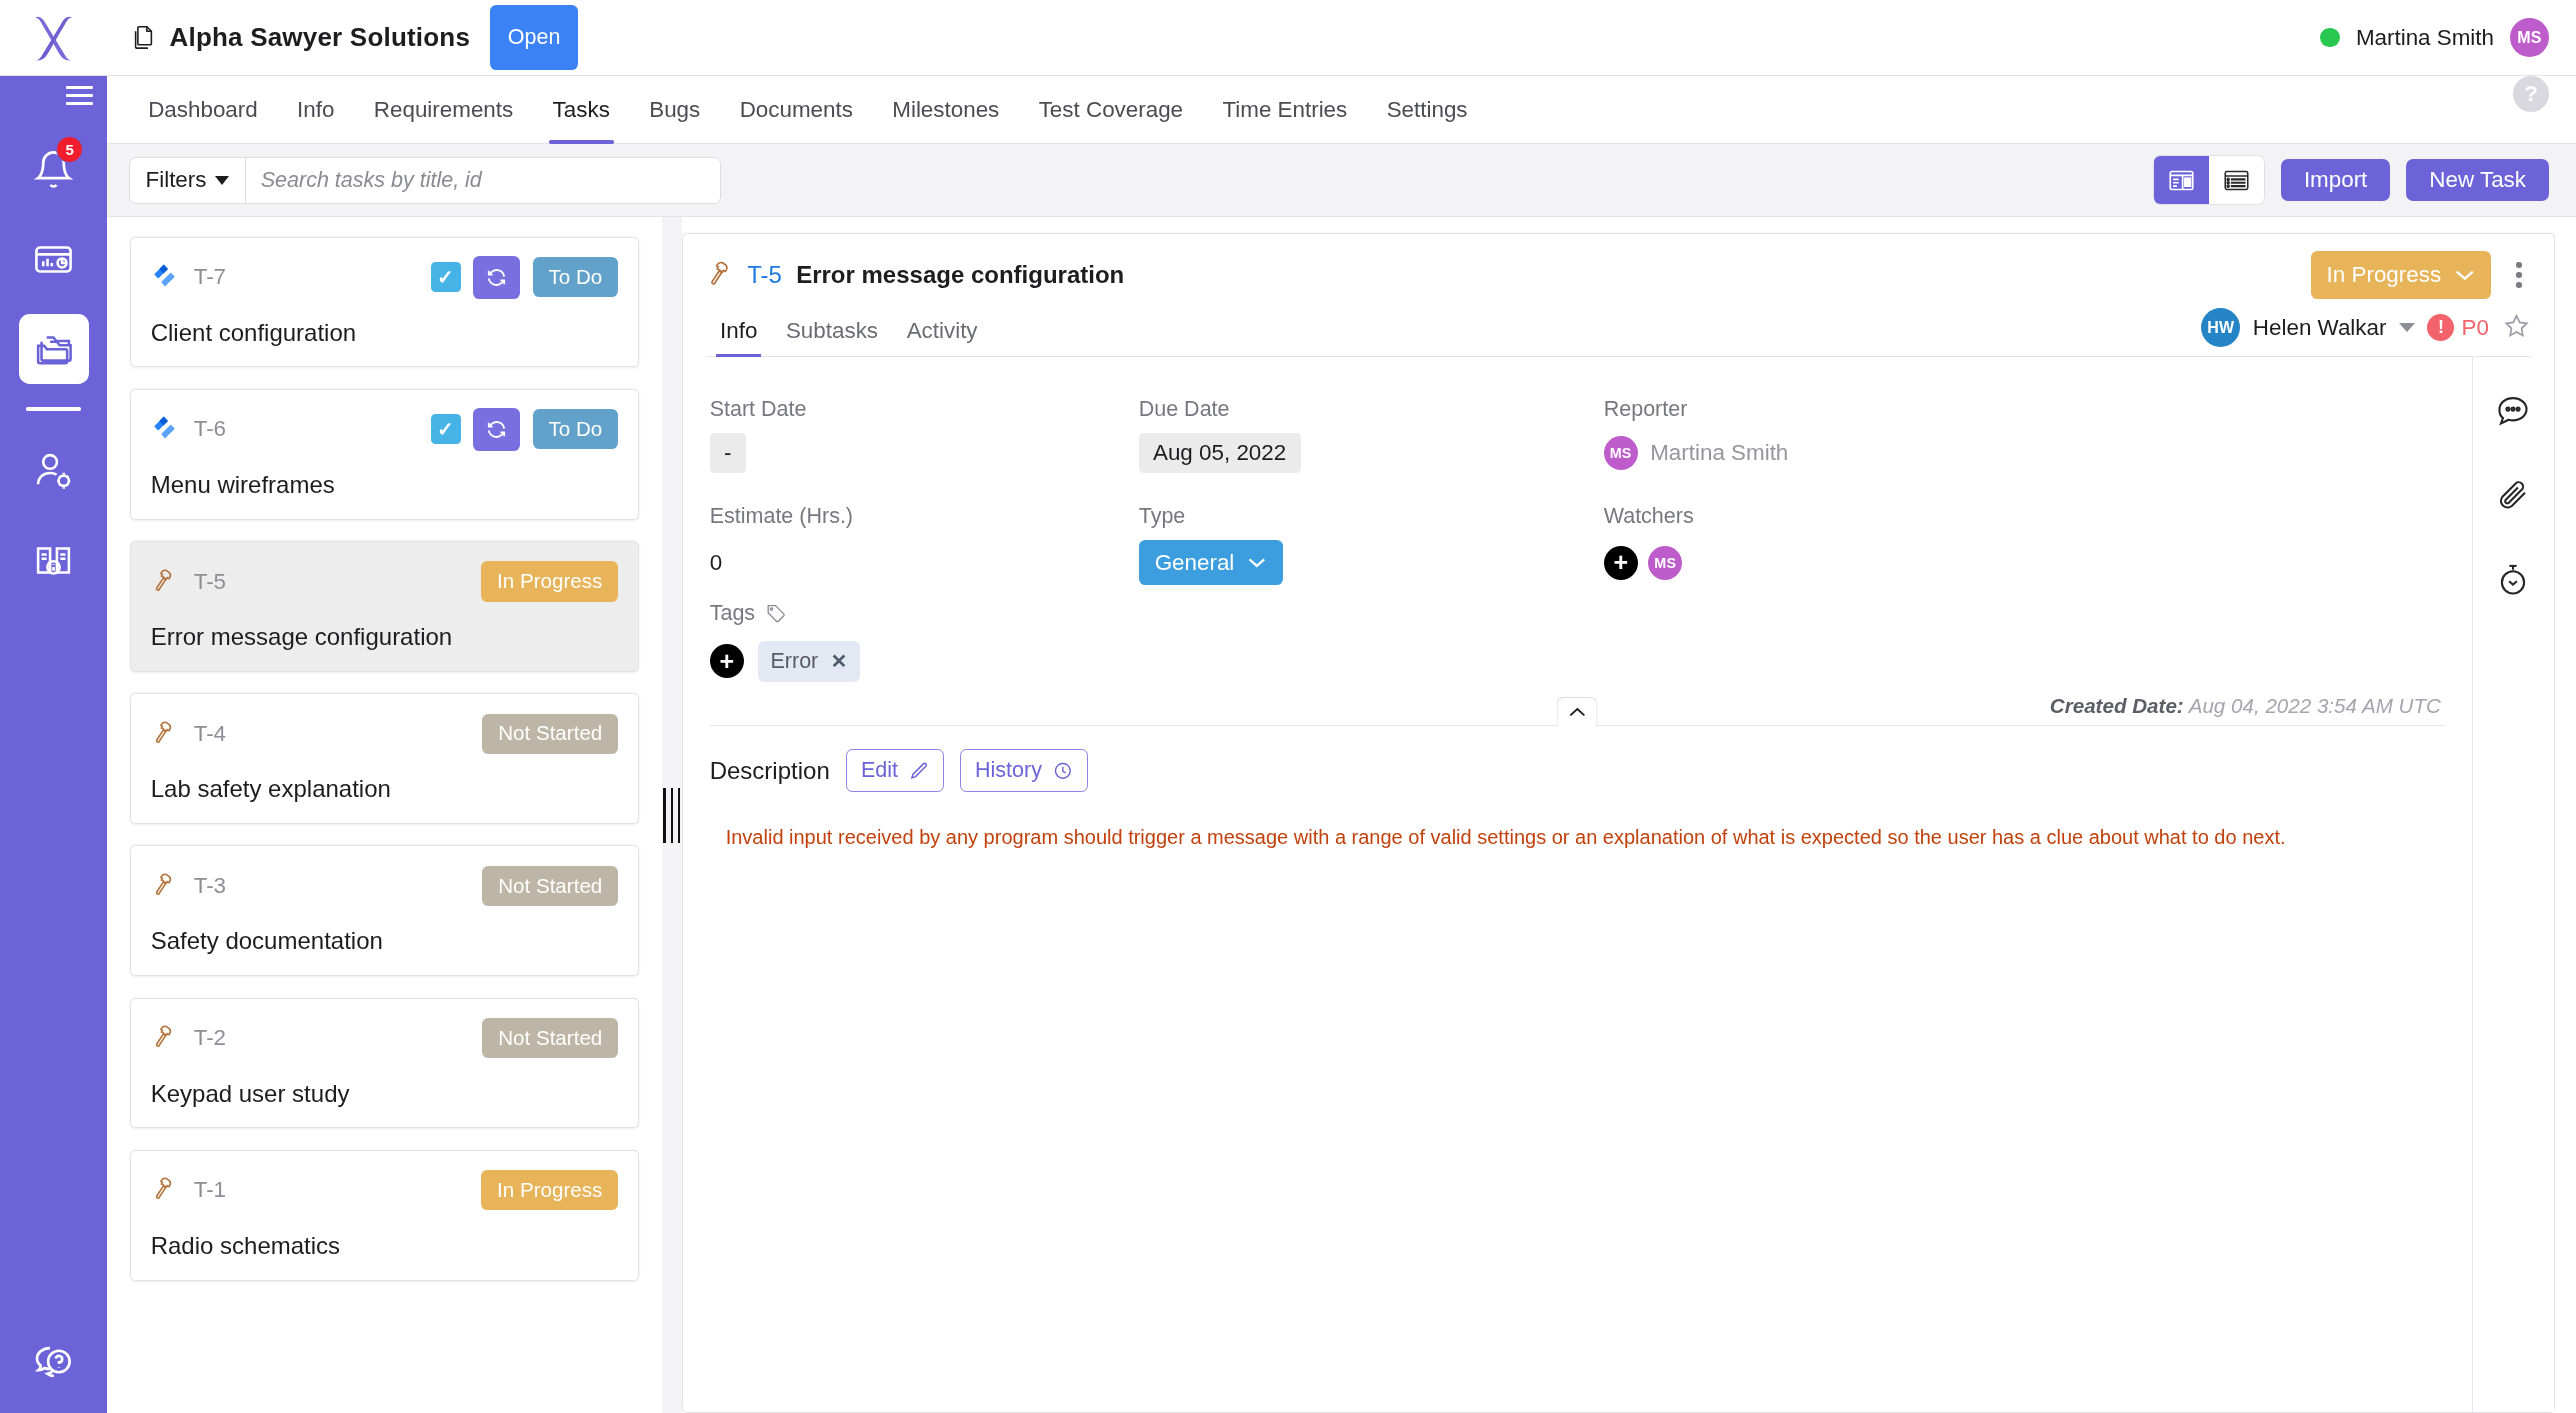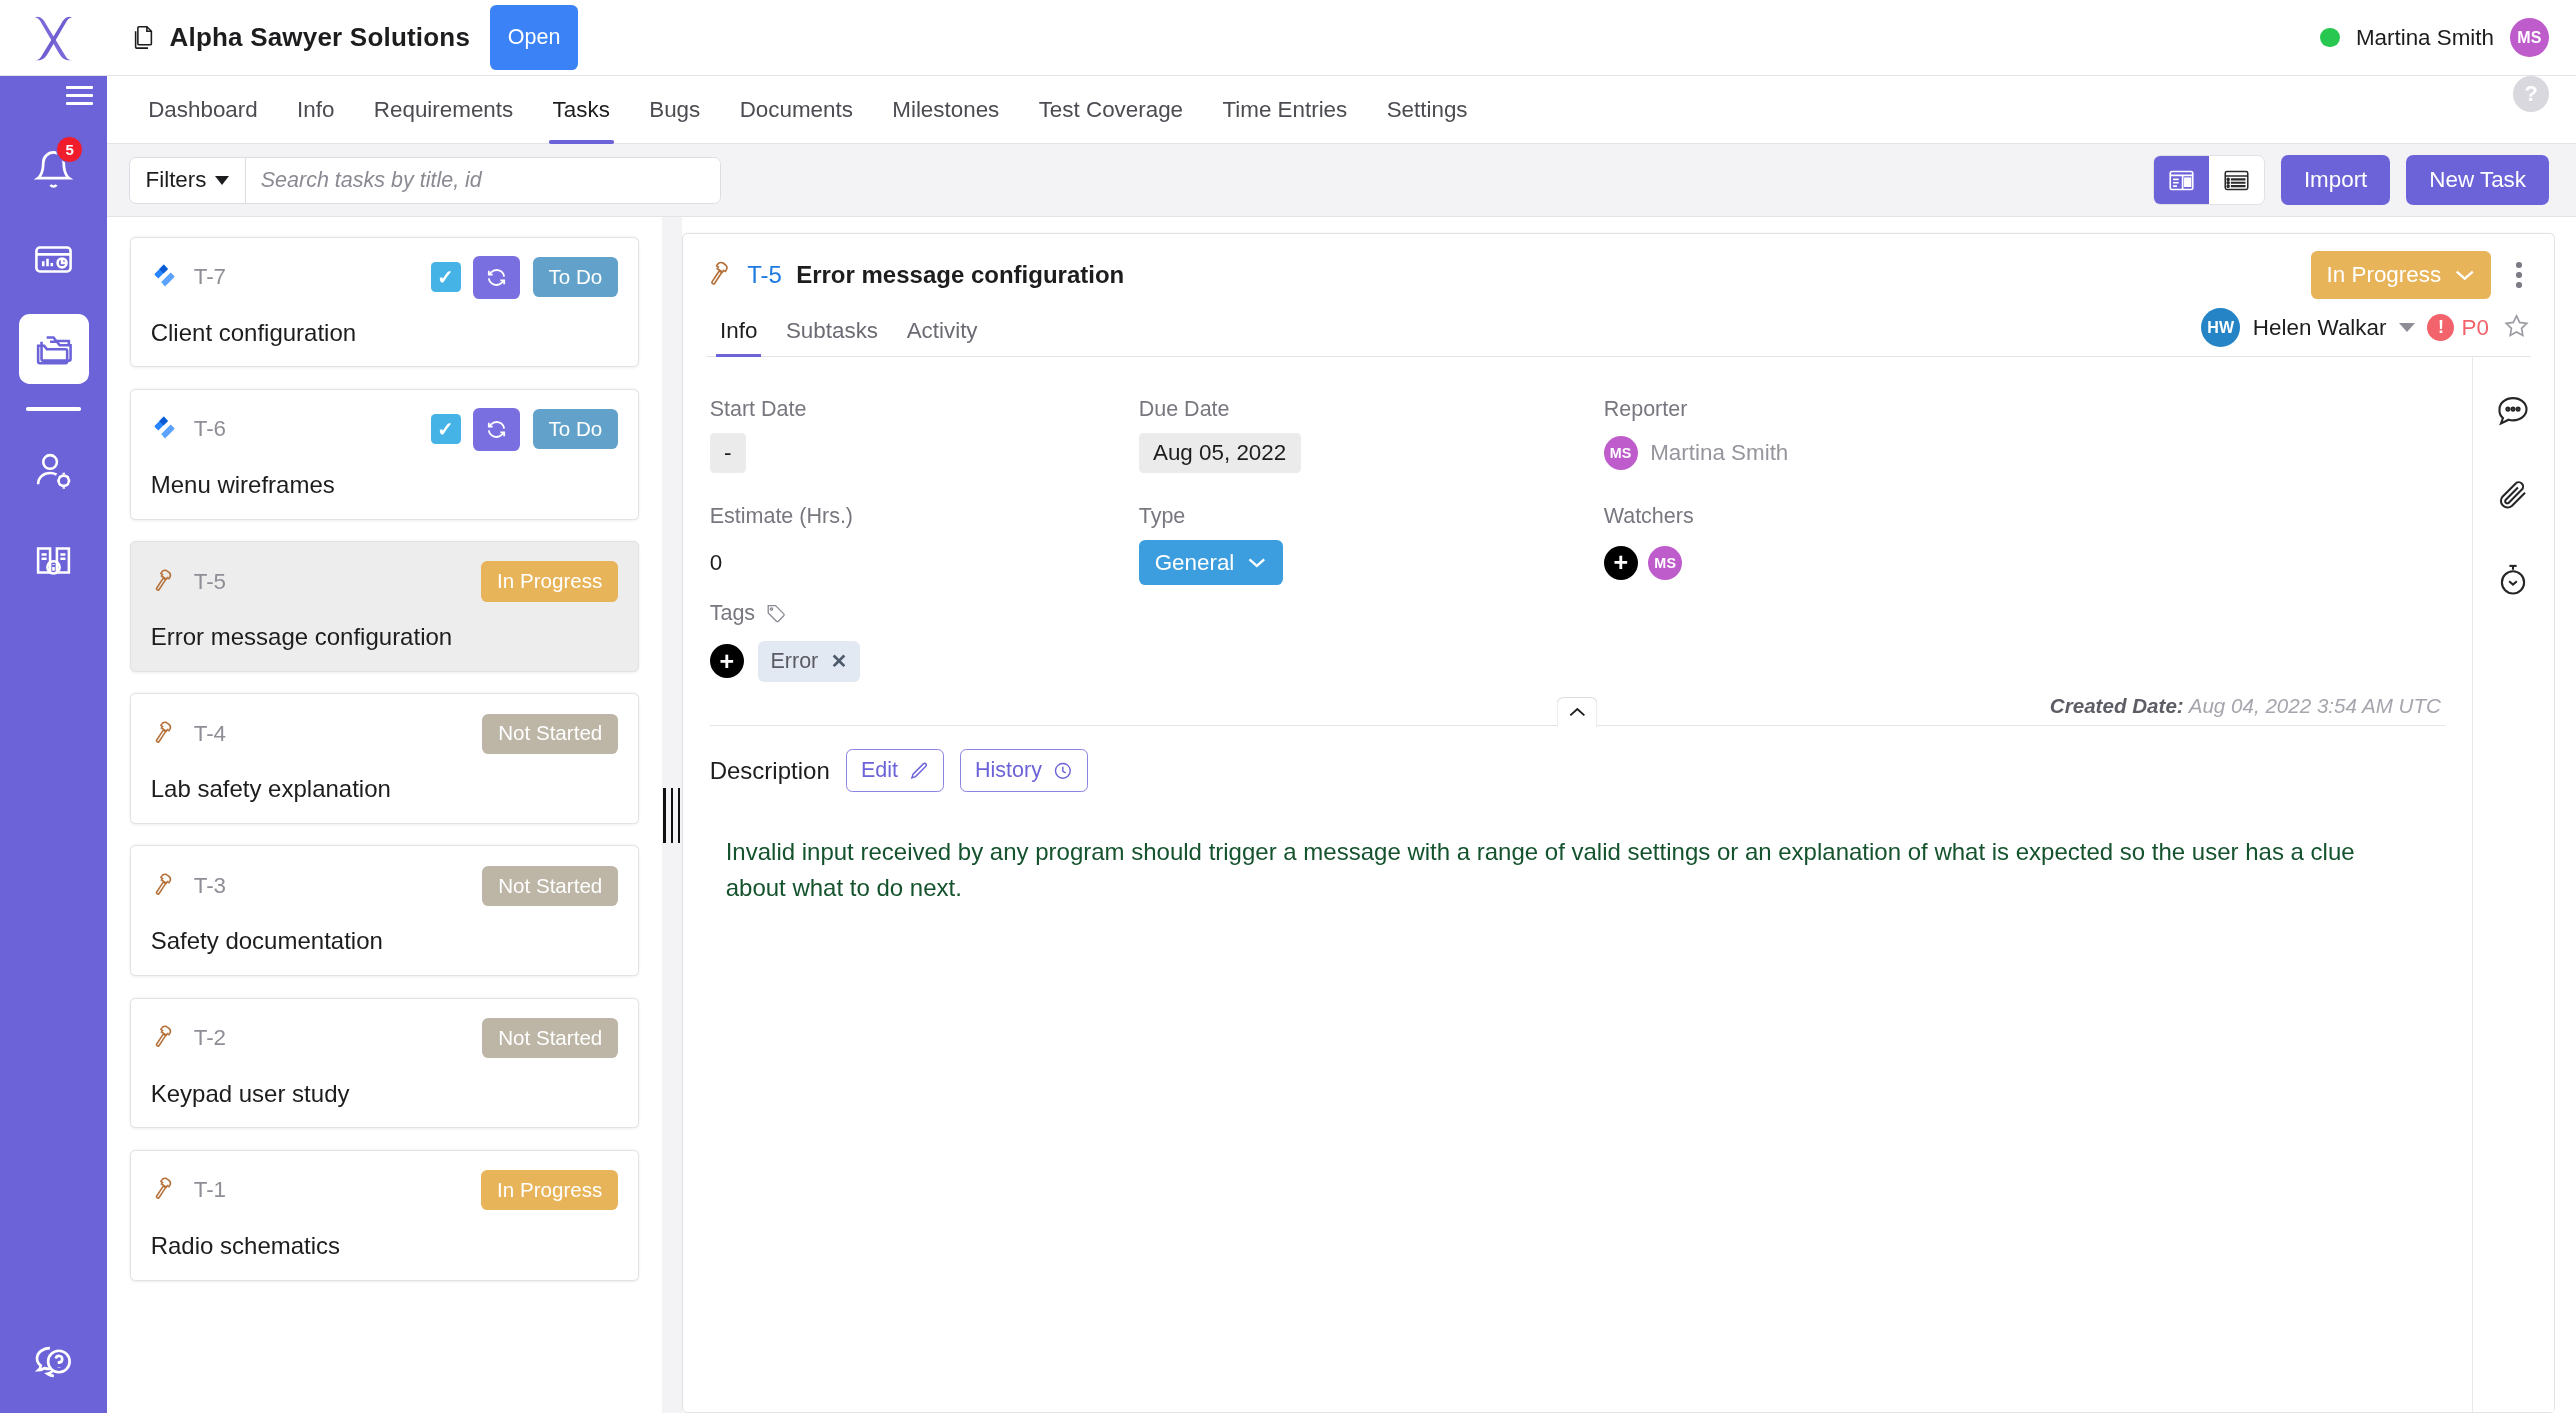--- a/index.html
+++ b/index.html
@@ -150,21 +150,21 @@
     border: 0.9px solid #e0e0e6;
   }
   .viewtoggle-btn {
     width: 55px; height: 48px;
     display: flex; align-items: center; justify-content: center;
   }
   .viewtoggle-btn.active { background: #6c63d8; }
   .btn-primary {
     background: #6c63d8; color: #fff;
     font-size: 22.4px; border: none; border-radius: 7.2px;
-    height: 50px; padding: 0 23px;
+    height: 42px; padding: 0 23px;
     font-family: "Liberation Sans", sans-serif;
   }
 
   
   .body-split { flex: 1; display: flex; min-height: 0; background:#fff; }
 
   
   .task-list {
     width: 555px; flex: 0 0 555px;
     padding: 19.7px 23px 0 23px;
@@ -327,22 +327,22 @@
 
   .desc-row { display: flex; align-items: center; gap: 16px; margin-top: 23px; }
   .desc-label { font-size: 24px; color: #1d1d1f; }
   .ghost-btn {
     border: 0.9px solid #8a82e4; color: #6c63d8; background: #fff;
     border-radius: 6.3px; padding: 8px 14.3px; font-size: 21.5px;
     display: flex; align-items: center; gap: 10.7px;
     font-family: "Liberation Sans", sans-serif;
   }
   .desc-text {
-    margin: 42px 0 0 16px;
-    font-size: 24px; line-height: 1.5; color: #14532d;
+    margin: 30px 0 0 16px;
+    font-size: 20px; line-height: 1.5; color: #c2410c;
     max-width: 1646px;
   }
 
   
   .detail-rail {
     width: 82px; flex: 0 0 82px;
     border-left: 0.9px solid #e8e8ec;
     padding-top: 29px;
     display: flex; flex-direction: column; align-items: center; gap: 38px;
     background:#fff;

